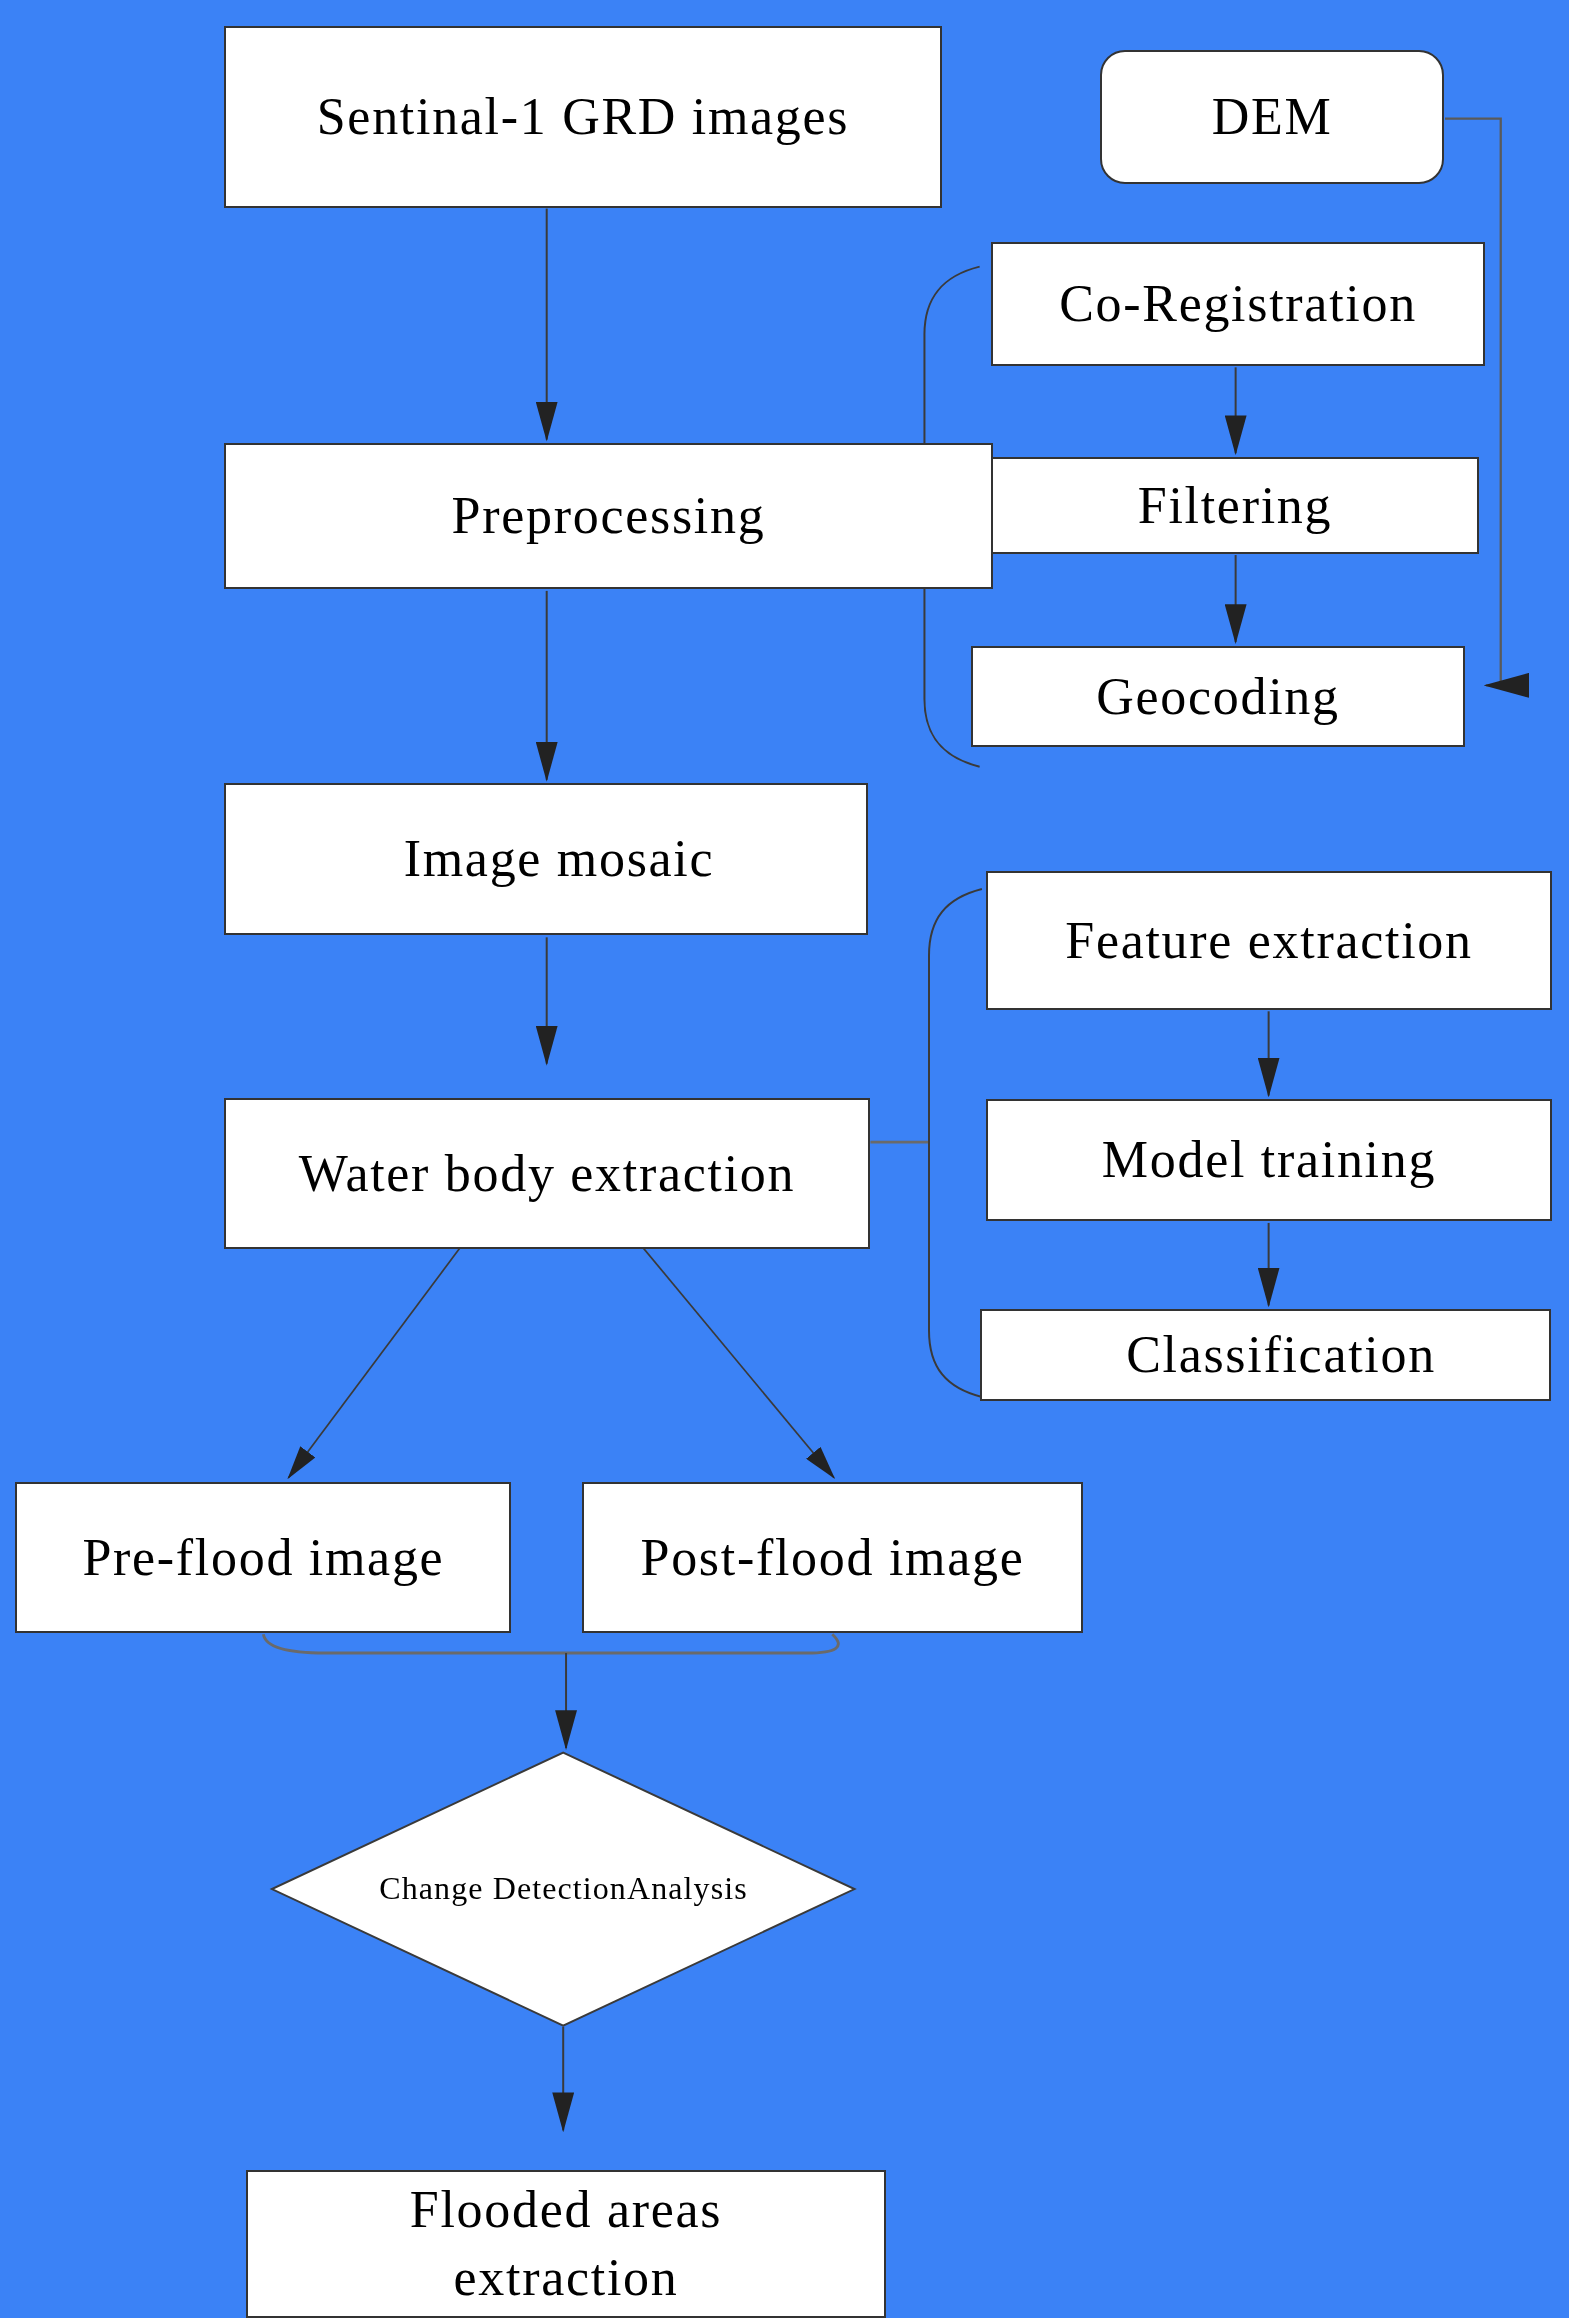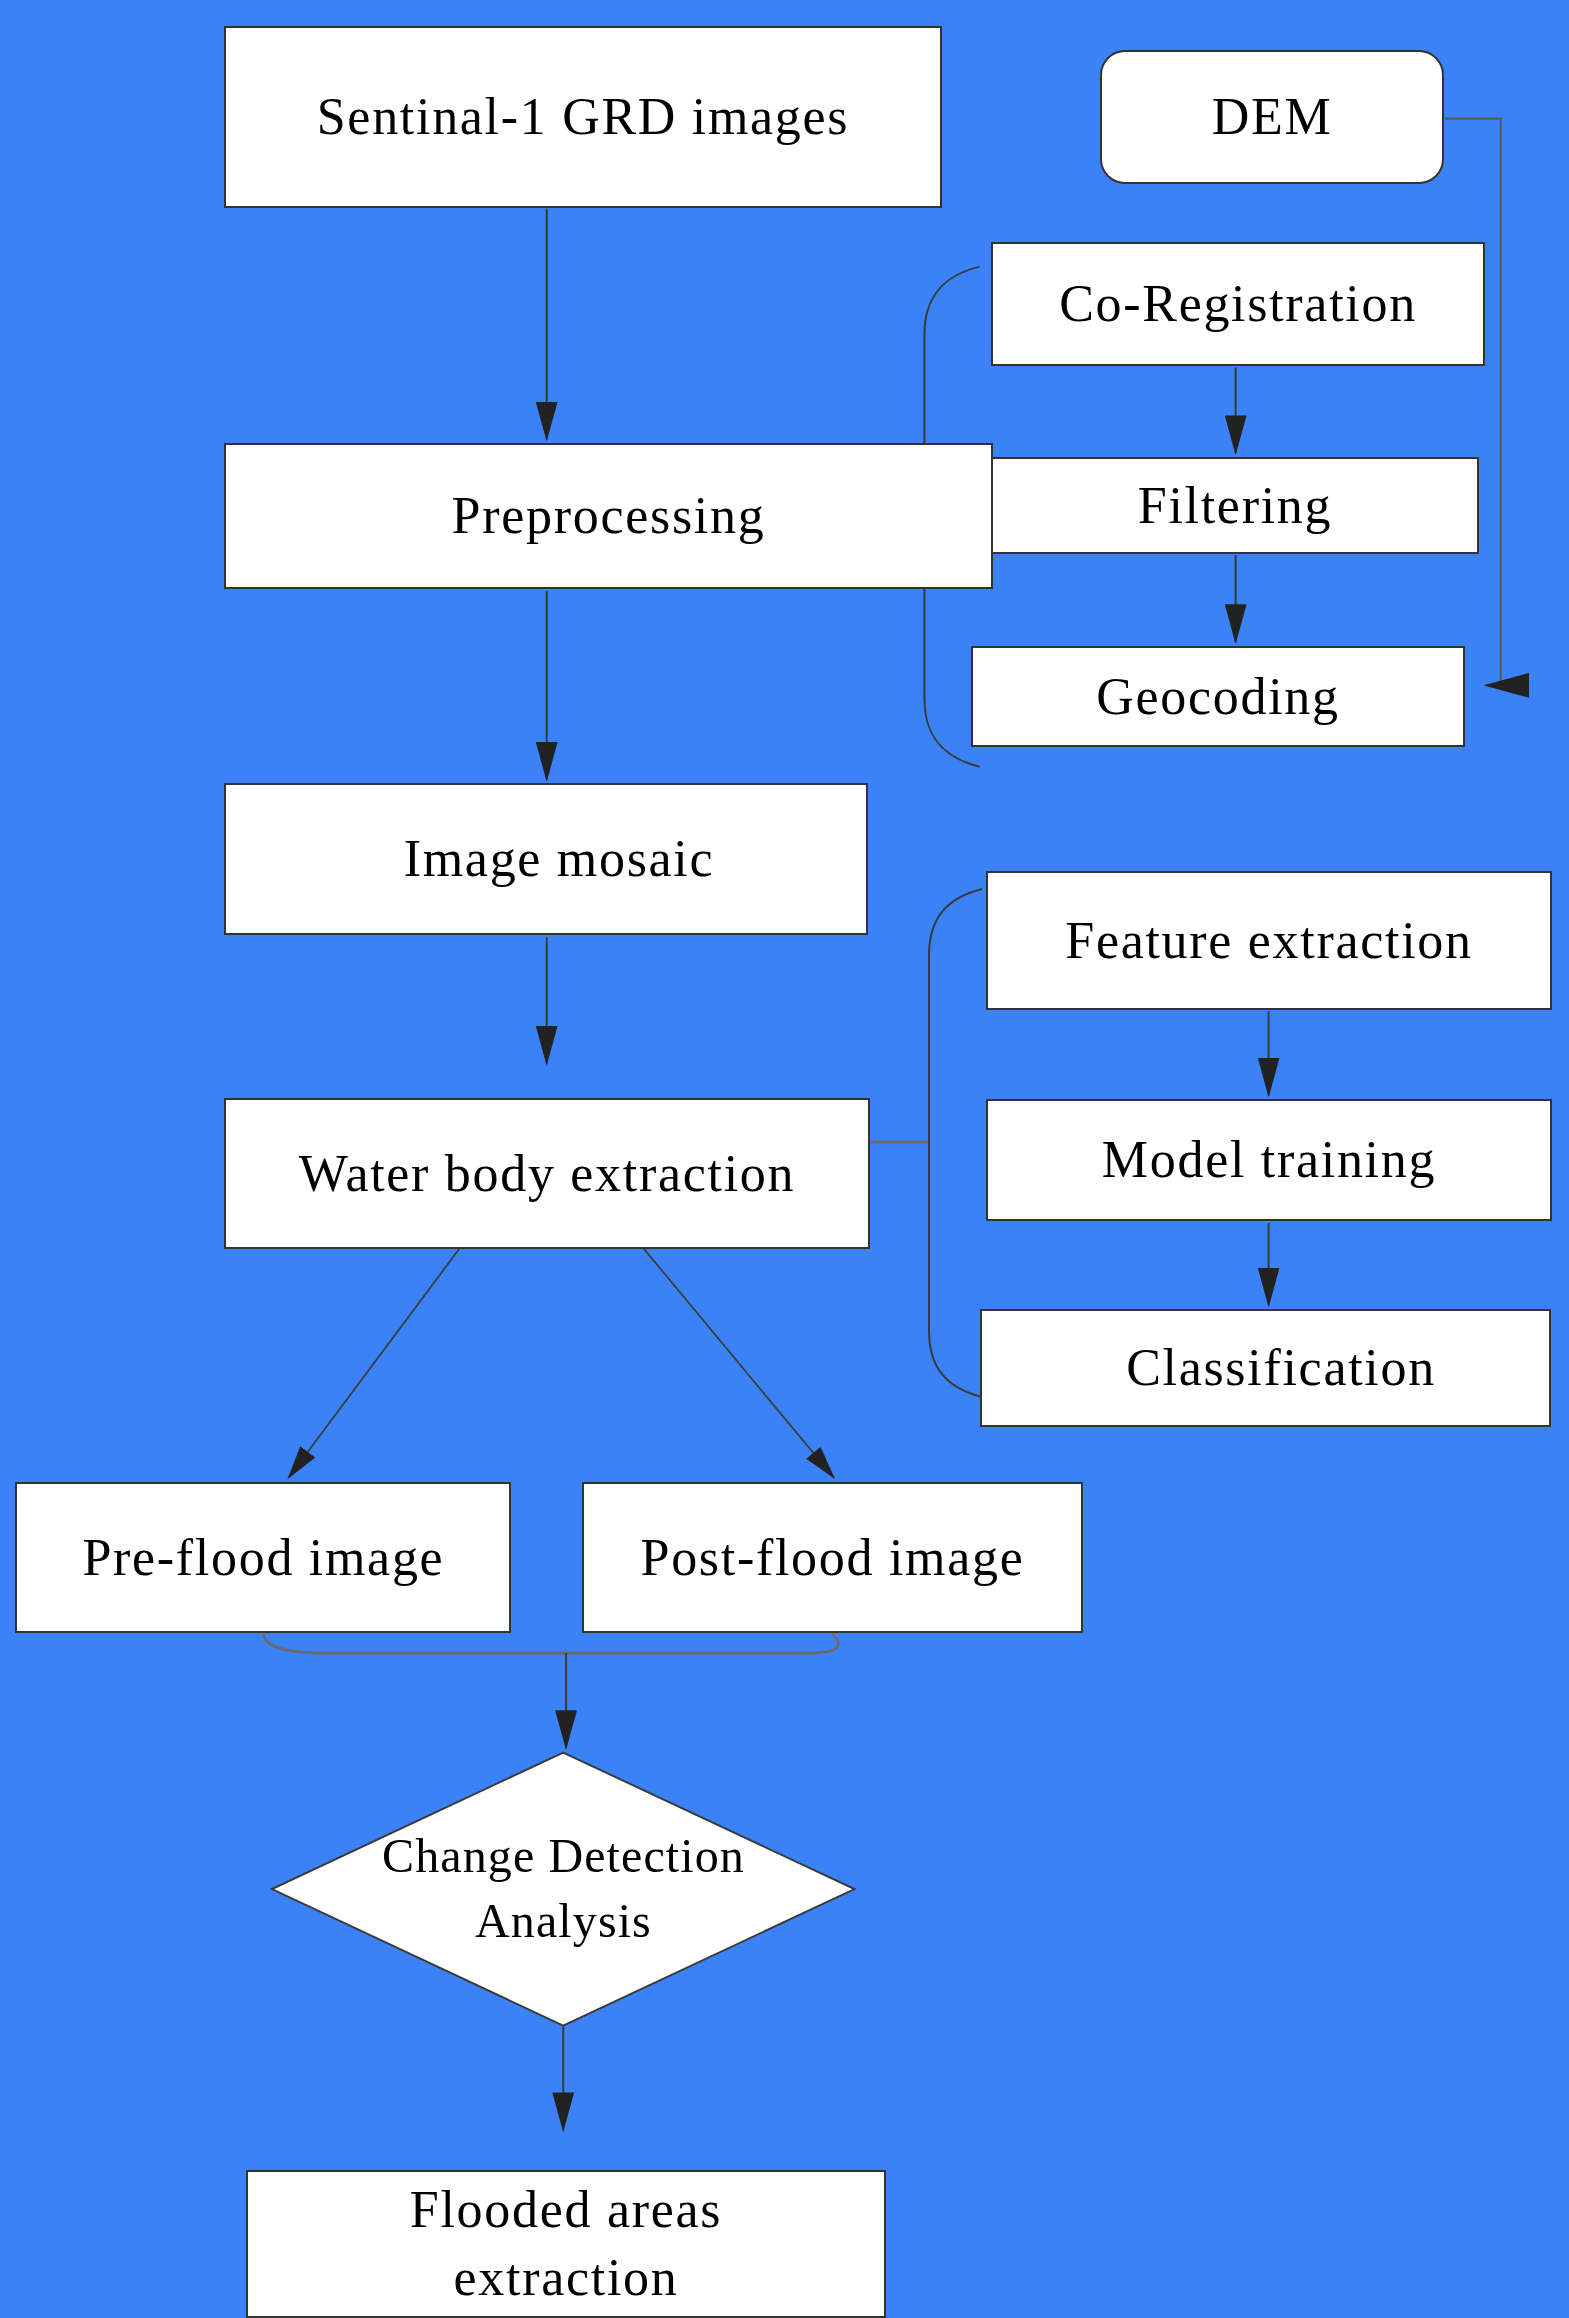--- a/index.html
+++ b/index.html
@@ -30,30 +30,30 @@
   .node-sentinel       {left:224px;  top:25.6px;   width:718px; height:182px;}
   .node-dem            {left:1100px; top:50px;   width:344px;  height:134px;border-radius:25px;}
   .node-coreg          {left:991px; top:242px;  width:494px;  height:124px;}
   .node-preprocessing  {left:224px;  top:443px;  width:769px; height:146px;}
   .node-filtering      {left:991px; top:457px;  width:488px;  height:97px;}
   .node-geocoding      {left:971px; top:646px; width:494px;  height:101px;}
   .node-mosaic         {left:224px;  top:783px; width:644px; height:152px;padding-left:26px;}
   .node-feature        {left:986px; top:871px; width:566px;  height:139px;}
   .node-water          {left:224px;  top:1098px; width:646px; height:151px;}
   .node-model          {left:986px; top:1099px; width:566px;  height:122px;}
-  .node-classification {left:980px; top:1309px; width:571px; height:118px;padding-left:31px;}
+  .node-classification {left:980px; top:1309px; width:571px; height:92px;padding-left:31px;}
   .node-preflood       {left:15.4px;   top:1482px; width:496px;  height:151px;}
   .node-postflood      {left:582px; top:1482px; width:501px;  height:151px;}
   .node-flooded        {left:246px;  top:2134px; width:640px; height:148px;margin-top:36px;}
   .diamond-label{
     position:absolute;
     left:279px; top:1809px; width:569px; height:159px;
-    display:flex;flex-direction:column;align-items:center;justify-content:center;
+    display:flex;flex-direction:row;align-items:center;justify-content:center;
     text-align:center;
-    font-size:48px;
+    font-size:32px;
     letter-spacing:1.1px;
     line-height:1.35;
     white-space:nowrap;
   }
 </style>
 </head>
 <body>
 
 <div id="canvas">
 

